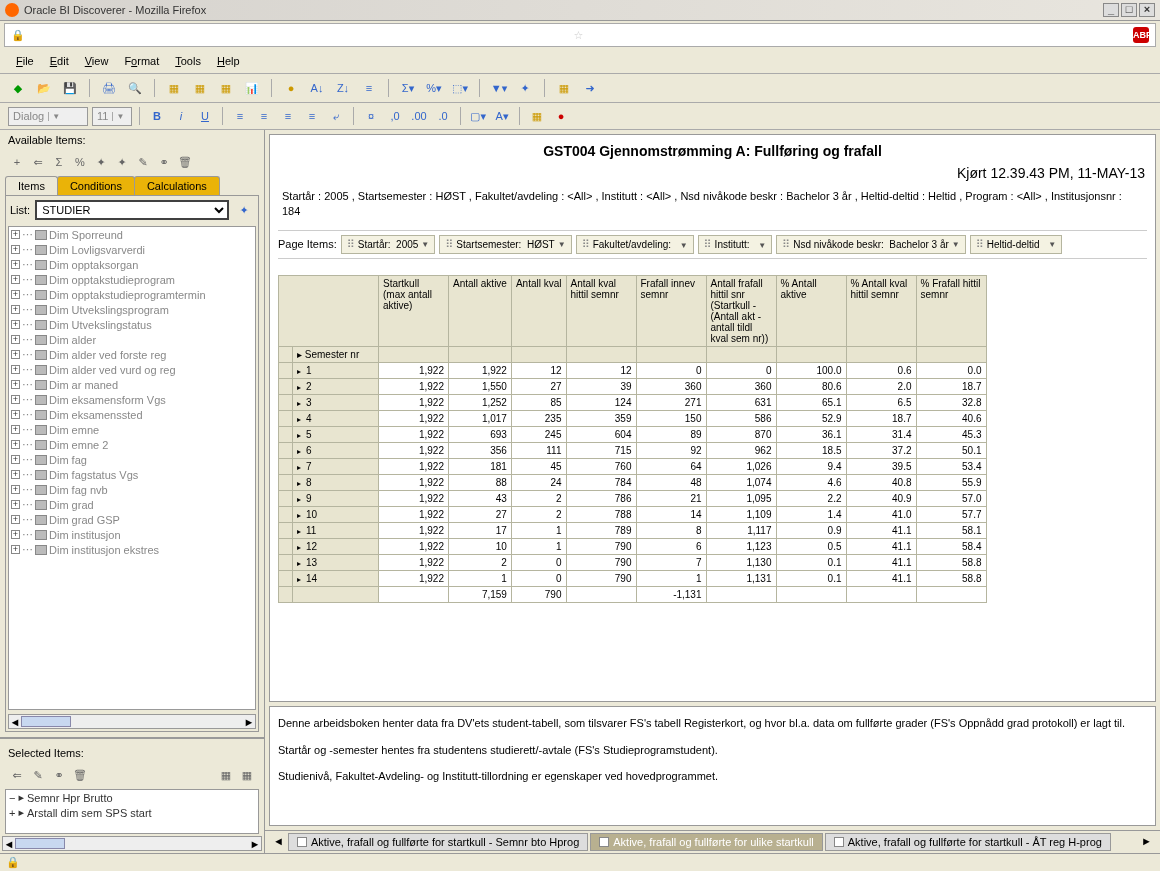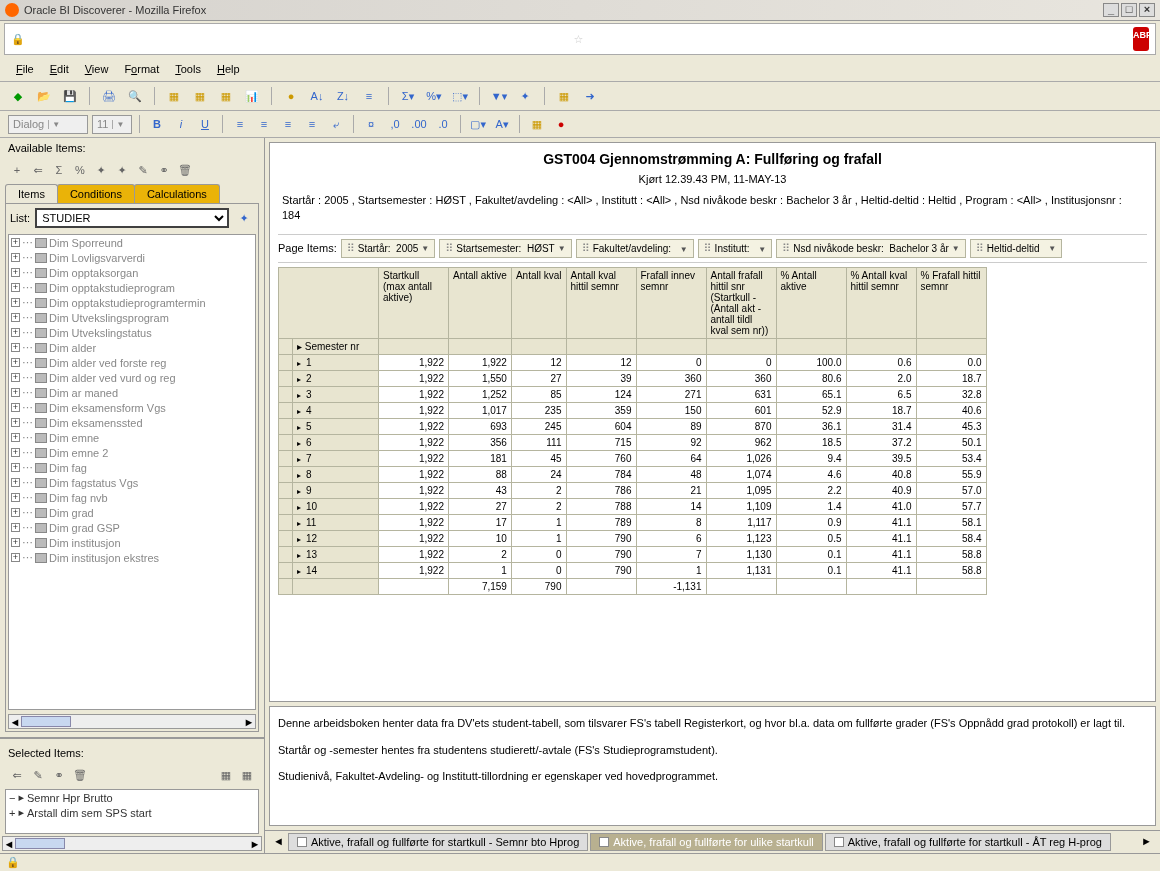--- a/index.html
+++ b/index.html
@@ -3,21 +3,21 @@
 <meta charset="utf-8">
 <style>
 * { box-sizing: border-box; margin: 0; padding: 0; font-family: Tahoma, Arial, sans-serif; font-size: 11px; }
 body { background: #ece9d8; width: 1160px; height: 871px; overflow: hidden; display: flex; flex-direction: column; }
 .win-title { background: linear-gradient(to right,#d6d3ce,#e8e5de); color:#333; display:flex; align-items:center; padding:3px 5px; border-bottom:1px solid #999; }
 .win-title .logo{width:14px;height:14px;background:#f60;border-radius:50%;margin-right:5px}
 .win-ctrls{margin-left:auto;display:flex;gap:2px}
 .win-ctrls div{width:16px;height:14px;border:1px solid #888;background:#ddd;text-align:center;line-height:11px;font-weight:bold}
 .url-bar{background:#fff;border:1px solid #aaa;margin:2px 4px;padding:3px 6px;display:flex;align-items:center;color:#888}
 .url-bar .lock{margin-right:5px;color:#555}
-.url-bar .abp{margin-left:auto;width:16px;height:24px;background:#c00;color:#fff;border-radius:3px;text-align:right;line-height:16px;font-size:9px;font-weight:bold}
+.url-bar .abp{margin-left:auto;width:16px;height:16px;background:#c00;color:#fff;border-radius:3px;text-align:right;line-height:16px;font-size:9px;font-weight:bold}
 .menubar{display:flex;gap:4px;padding:4px 10px;border-bottom:1px solid #aaa}
 .menubar span{padding:2px 6px}
 .menubar span u{text-decoration:underline}
 .toolbar{display:flex;gap:6px;padding:4px 8px;border-bottom:1px solid #aaa;align-items:center}
 .tbtn{width:20px;height:20px;border:1px solid transparent;display:flex;align-items:center;justify-content:center;color:#36c}
 .tbtn.g{color:#090}.tbtn.y{color:#c90}.tbtn.r{color:#c00}
 .sep{width:1px;height:18px;background:#aaa;margin:0 3px}
 .fmt-bar{display:flex;gap:4px;padding:3px 8px;border-bottom:1px solid #aaa;align-items:center}
 .combo{border:1px solid #999;background:#efefef;padding:1px 4px;color:#888;display:flex;align-items:center;gap:4px;height:19px}
 .combo .arr{border-left:1px solid #aaa;padding-left:3px;font-size:8px}
@@ -37,26 +37,26 @@
 .tree .exp{width:9px;height:9px;border:1px solid #888;text-align:center;line-height:7px;font-size:9px;color:#333}
 .tree .ficon{width:12px;height:10px;background:#bbb;border:1px solid #888}
 .hscroll{height:15px;border:1px solid #999;margin:2px;background:#eee;display:flex;align-items:center}
 .hscroll .th{width:50px;height:11px;background:#c8d8f0;border:1px solid #88a}
 .selpane{border-top:2px solid #999;padding-top:4px}
 .selbox{background:#fff;border:1px solid #999;margin:2px 5px;height:45px;overflow:auto}
 .selbox .node{padding:1px 3px;display:flex;align-items:center;gap:3px;color:#333}
 .right{flex:1;display:flex;flex-direction:column;background:#ece9d8;overflow:hidden;position:relative}
 .report{flex:1;margin:4px;background:#fff;border:1px solid #999;overflow:auto;padding:4px 8px}
 .rtitle{text-align:center;font-weight:bold;font-size:14px;padding:4px}
-.rsub{text-align:center;padding:2px;font-size:11px}
+.rsub{text-align:right;padding:2px;font-size:14px}
 .params{padding:6px 4px;font-size:11px;line-height:1.4}
 .pgitems{display:flex;align-items:center;gap:4px;padding:4px 0;border-top:1px solid #ccc;border-bottom:1px solid #ccc;margin:4px 0;overflow:hidden}
 .pgitem{border:1px solid #b5b59f;background:#f4f2e2;padding:2px 5px;display:flex;align-items:center;gap:3px;font-size:10px;white-space:nowrap}
 .pgitem .dd{font-size:8px;color:#555}
-table.data{border-collapse:collapse;margin-top:4px}
+table.data{border-collapse:collapse;margin-top:16px}
 table.data th,table.data td{border:1px solid #b5b59f;padding:2px 4px;font-size:10px;text-align:right;background:#fff}
 table.data th{background:#e8e5d0;font-weight:normal;text-align:left;vertical-align:top}
 table.data td.rh{background:#e8e5d0;text-align:left}
 table.data .corner{background:#e8e5d0}
 .rowexp{display:inline-block;width:7px;font-size:8px;margin-right:2px}
 .desc{border:1px solid #999;margin:0 4px 4px 4px;background:#fff;padding:8px;height:120px;overflow:auto;line-height:1.5}
 .btabs{display:flex;border-top:1px solid #999;background:#ece9d8;padding:2px 4px;overflow:hidden}
 .btab{border:1px solid #999;background:#ddd;padding:2px 8px;margin-right:2px;white-space:nowrap;display:flex;align-items:center;gap:4px;font-size:10px}
 .btab.active{background:#b8b090;color:#fff}
 .btab .ic{width:10px;height:10px;border:1px solid #888;background:#fff}
@@ -319,21 +319,21 @@
               <td>32.8</td>
             </tr>
             <tr>
               <td class="rh" style="width:14px"></td>
               <td class="rh" style="width:86px"><span class="rowexp">▸</span>4</td>
               <td>1,922</td>
               <td>1,017</td>
               <td>235</td>
               <td>359</td>
               <td>150</td>
-              <td>601</td>
+              <td>586</td>
               <td>52.9</td>
               <td>18.7</td>
               <td>40.6</td>
             </tr>
             <tr>
               <td class="rh" style="width:14px"></td>
               <td class="rh" style="width:86px"><span class="rowexp">▸</span>5</td>
               <td>1,922</td>
               <td>693</td>
               <td>245</td>

